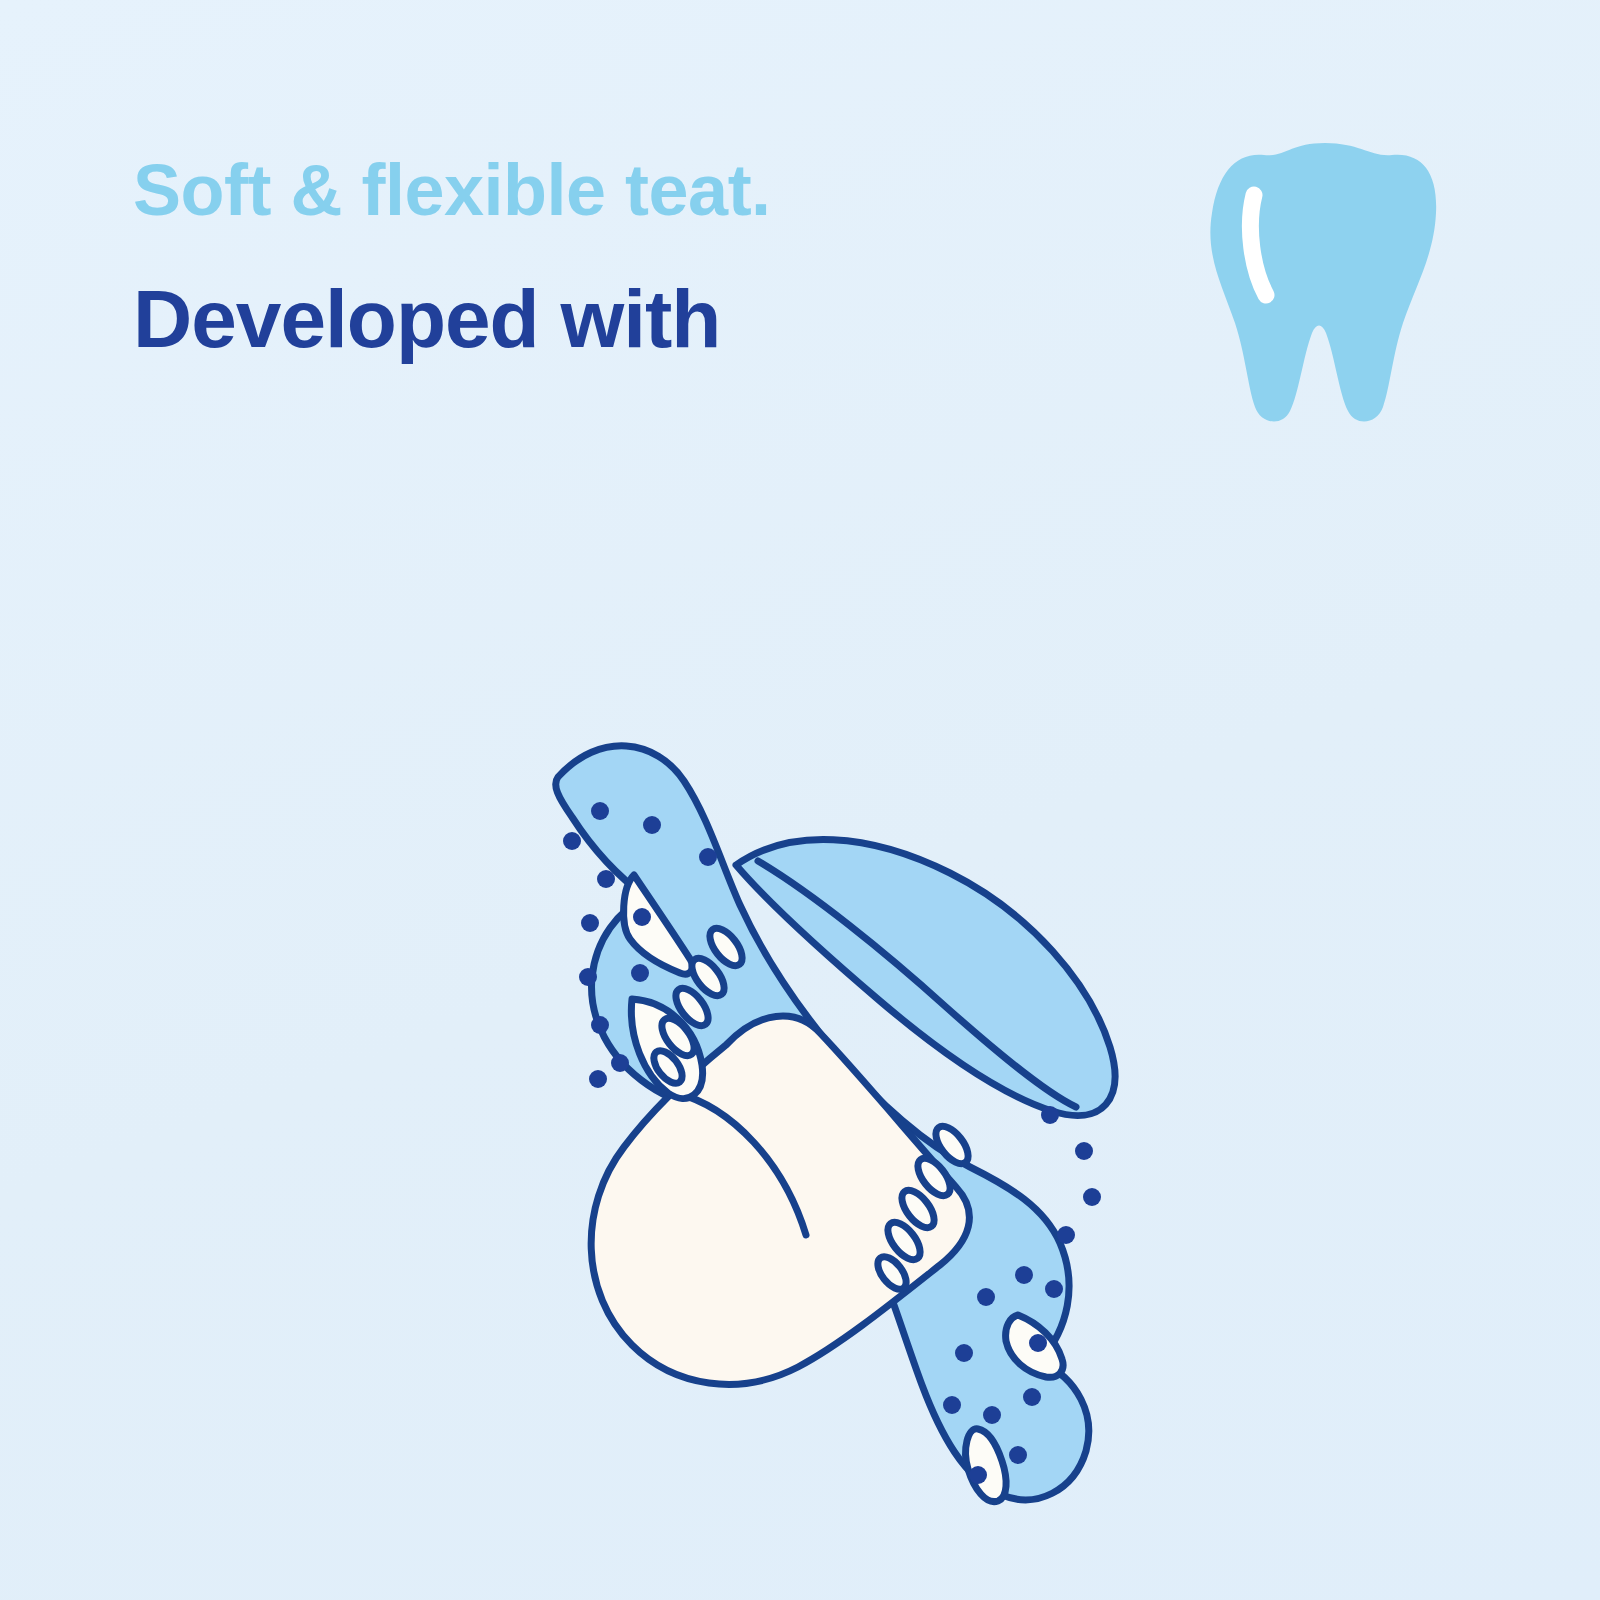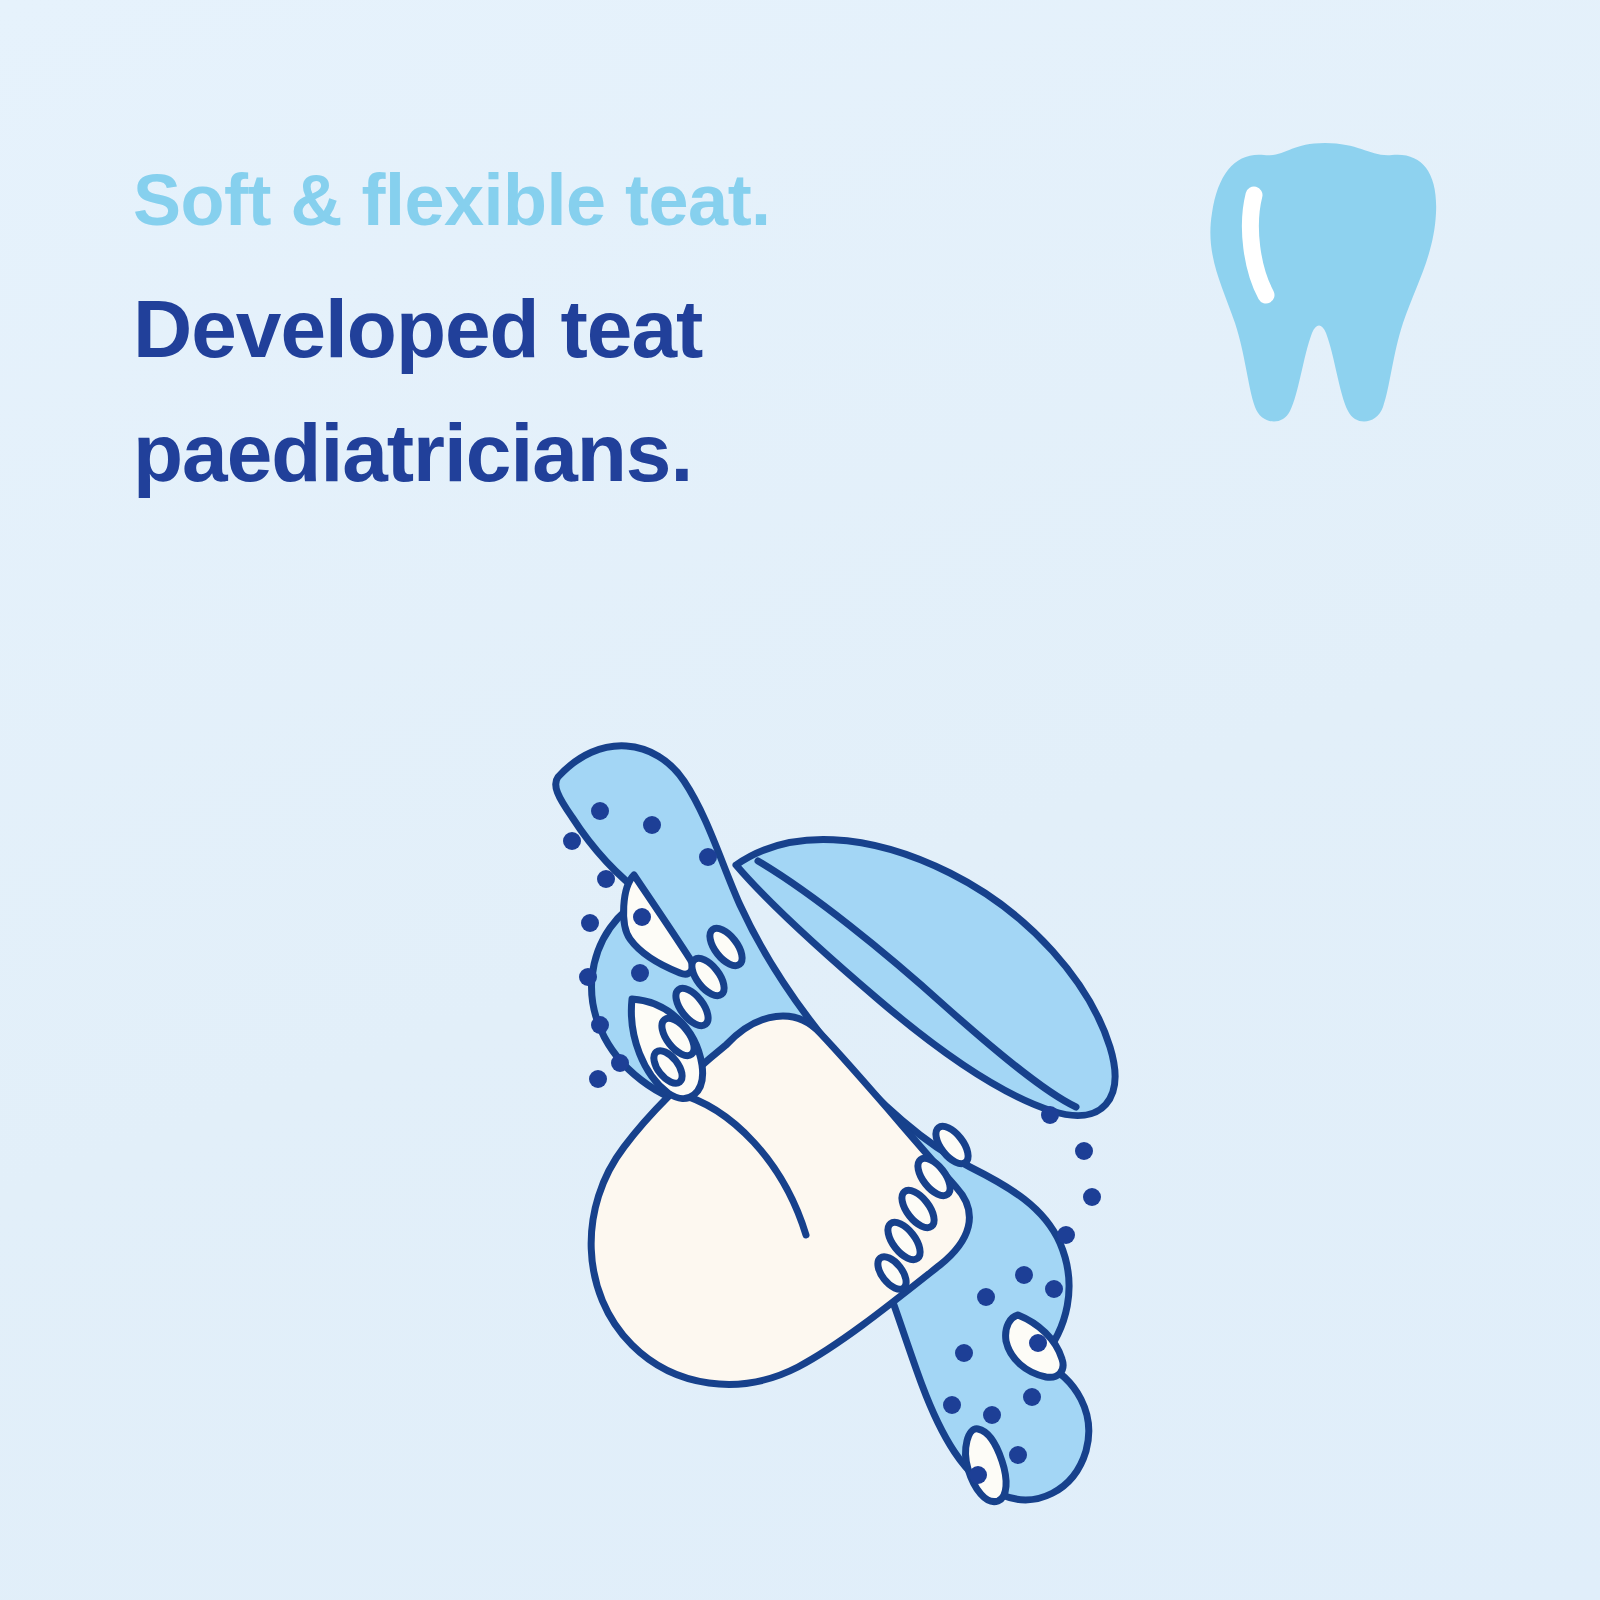--- a/index.html
+++ b/index.html
@@ -28,21 +28,21 @@
     top: 150px;
     width: 1000px;
   }
 
   #eyebrow {
     font-size: 72px;
     font-weight: 700;
     line-height: 1.12;
     letter-spacing: -0.5px;
     color: #86d0ee;
-    margin: 10px 0 26px 0;
+    margin: 0 0 26px 0;
     white-space: nowrap;
   }
 
   #headline {
     font-size: 82px;
     font-weight: 700;
     line-height: 1.52;
     letter-spacing: -1px;
     color: #21409a;
     margin: 0;
@@ -73,22 +73,21 @@
 </style>
 </head>
 <body>
 
 <div id="promo-card">
 
   <div id="copy-block">
     <p id="eyebrow">Soft &amp; flexible teat.</p>
 
     <h1 id="headline">
-      <span class="hl-line">Developed teat</span>
-      <span class="hl-line">paediatricians.</span>
+      <span class="hl-line">Developed with</span>
     </h1>
   </div>
 
   <div id="tooth-badge">
     <svg viewBox="0 0 230 295" width="230" height="295">
       <path d="M115 8
                C 150 8, 160 22, 182 20
                C 212 17, 228 38, 226 78
                C 224 120, 206 150, 193 188
                C 183 218, 180 252, 173 272

